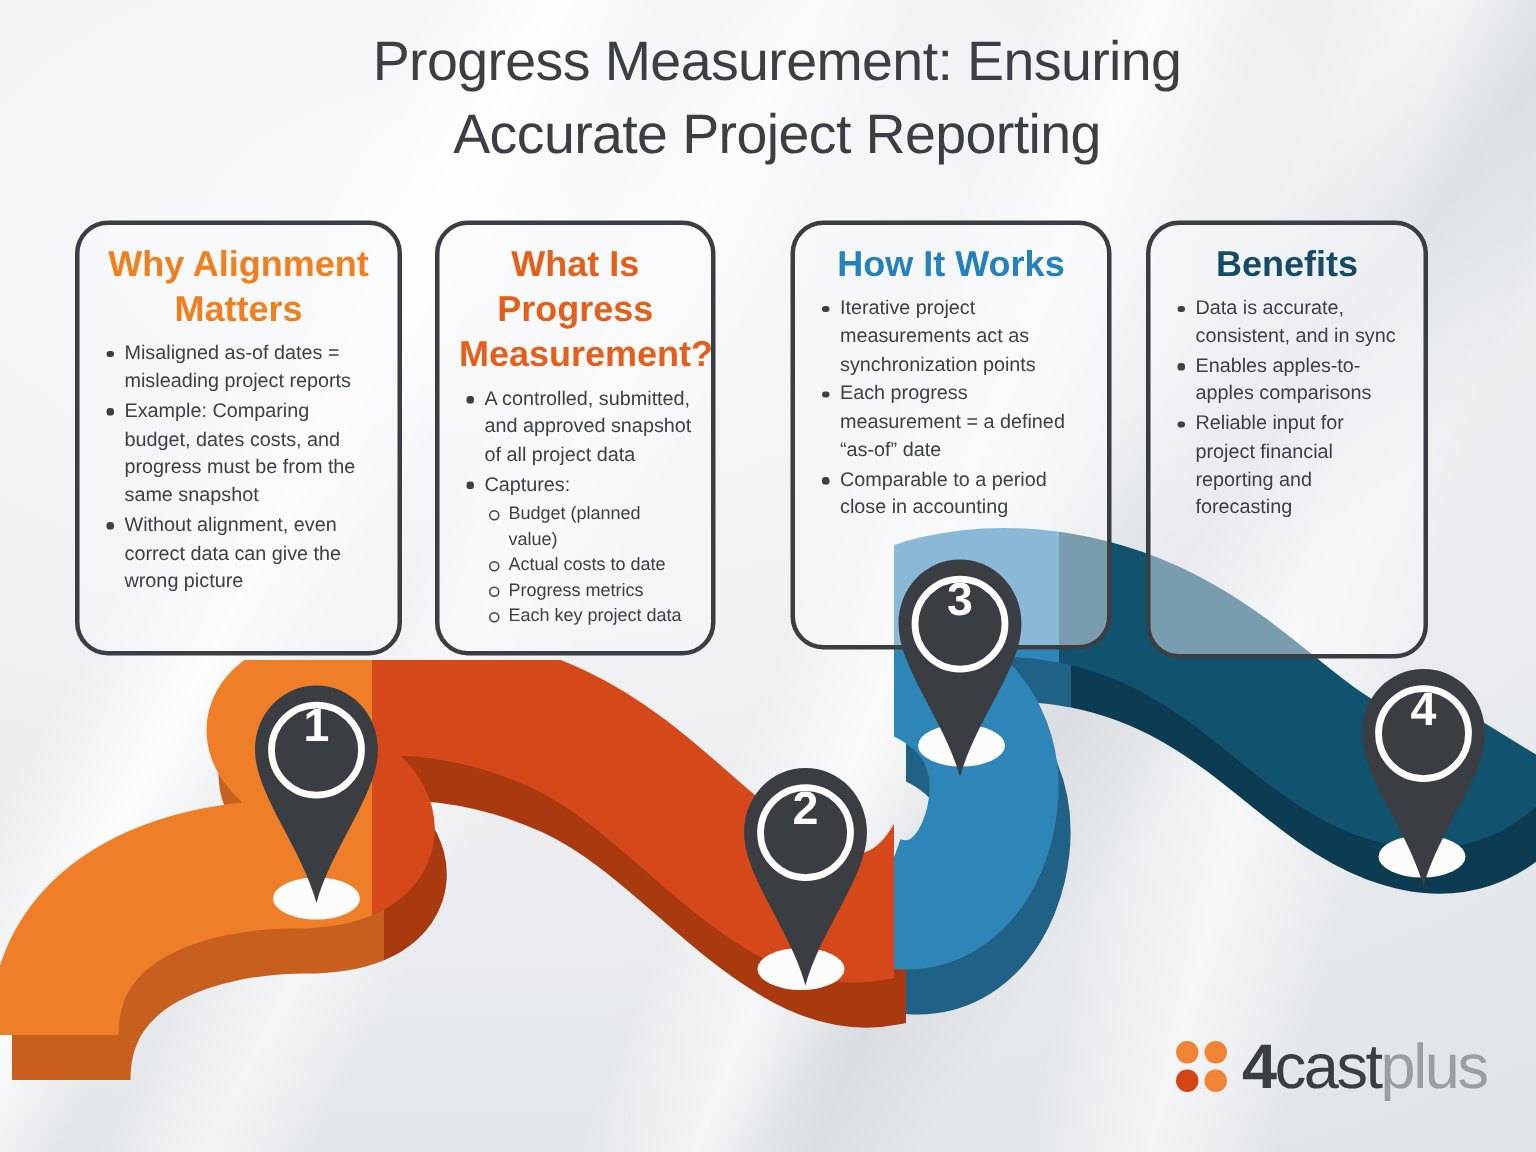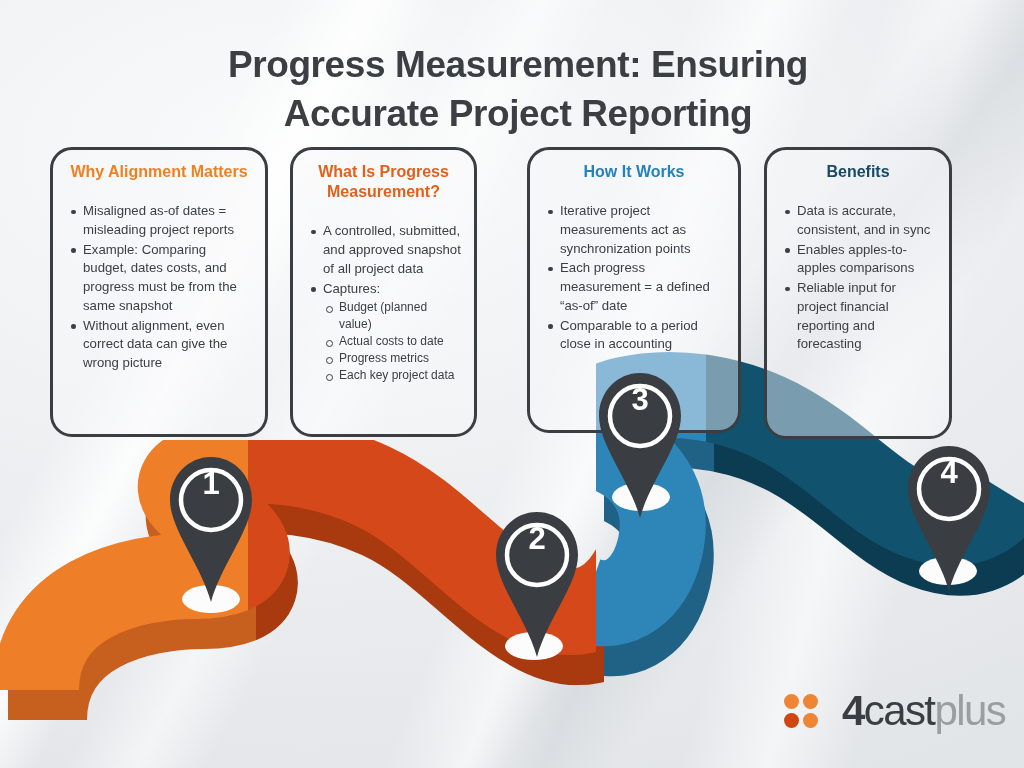--- a/index.html
+++ b/index.html
@@ -28,24 +28,24 @@
       linear-gradient(105deg, rgba(255,255,255,0) 72%, rgba(255,255,255,.6) 79%, rgba(255,255,255,0) 86%),
       radial-gradient(ellipse 120% 90% at 30% 20%, #fafbfb 0%, #eef0f2 45%, #e2e5e8 100%);
     z-index: 0;
   }
 
   #content { position: absolute; inset: 0; z-index: 3; }
 
   
   #page-title {
     position: absolute;
-    top: 40px; left: 0; right: 0;
+    top: 16px; left: 0; right: 0;
     text-align: center;
     font-size: 37px;
-    font-weight: bold;
+    font-weight: normal;
     line-height: 1.33;
     letter-spacing: -0.4px;
     color: #3b3f44;
     padding-left: 12px;
   }
   #page-title .tl { display: block; }
 
   
   .card {
     position: absolute;
@@ -55,24 +55,24 @@
     background: rgba(248,249,250,0.45);
     padding: 12px 13px 10px 13px;
   }
   #card-0 { left: 50px;  width: 218px; height: 290px; }
   #card-1 { left: 290px; width: 187px; height: 290px; }
   #card-2 { left: 527px; width: 214px; height: 286px; }
   #card-3 { left: 764px; width: 188px; height: 292px; }
 
   .card-title {
     text-align: center;
-    font-size: 16px;
+    font-size: 24px;
     font-weight: bold;
     line-height: 1.26;
-    margin-bottom: 20px;
+    margin-bottom: 4px;
   }
   #card-0 .card-title { color: #f0801f; }
   #card-1 .card-title { color: #e4601a; }
   #card-2 .card-title { color: #2580be; }
   #card-3 .card-title { color: #154b66; }
 
   .bullets { list-style: none; }
   .bullets > li {
     position: relative;
     padding-left: 17px;
@@ -129,21 +129,21 @@
   #pin-1 { left: 494px; top: 510px; }
   #pin-2 { left: 597px; top: 371px; }
   #pin-3 { left: 906px; top: 444px; }
 
   
   #logo {
     position: absolute;
     left: 784px; top: 690px;
     display: flex;
     align-items: center;
-    gap: 24px;
+    gap: 10px;
     z-index: 5;
   }
   #logo-dots {
     display: grid;
     grid-template-columns: 15px 15px;
     grid-template-rows: 15px 15px;
     gap: 4px;
   }
   #logo-dots i { display: block; width: 15px; height: 15px; border-radius: 50%; }
   #logo-dots i.o { background: #ee8434; }

